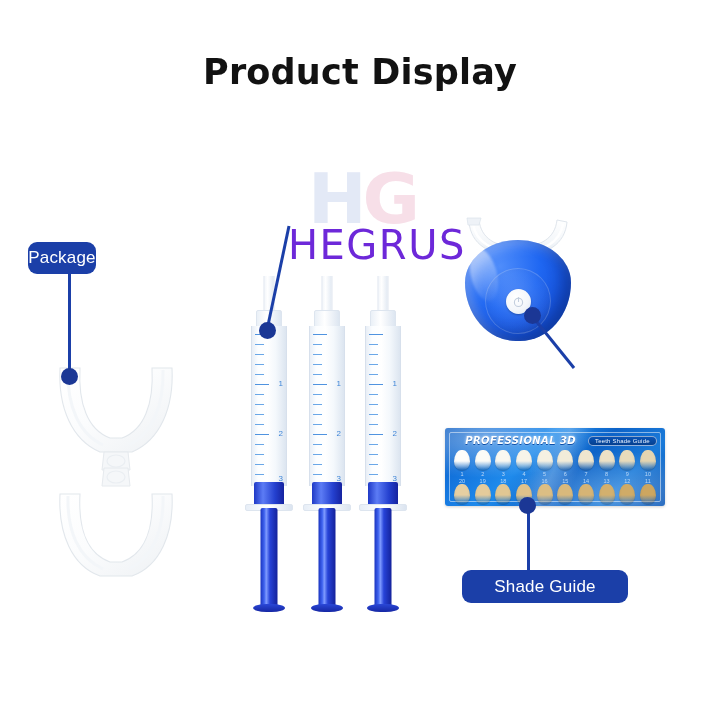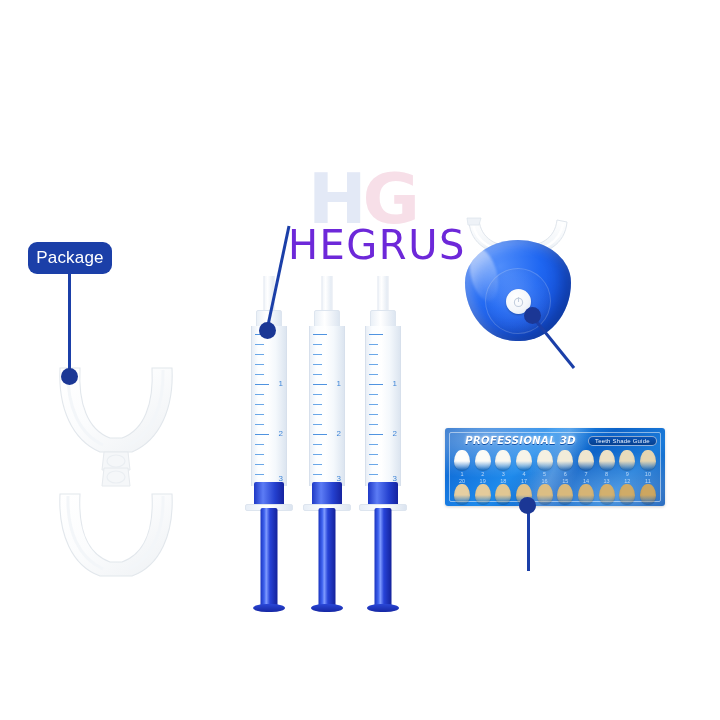--- a/index.html
+++ b/index.html
@@ -36,21 +36,21 @@
     border-radius:9px;display:flex;align-items:center;justify-content:center;
     font-size:17px;font-weight:400;letter-spacing:.2px;
     box-shadow:0 0 0 0 rgba(0,0,0,0);z-index:7;
   }
   .leader{position:absolute;background:#1b3fa8;z-index:6;}
   .leader-diag{position:absolute;z-index:6;}
   .dot{position:absolute;width:17px;height:17px;border-radius:50%;
        background:#1b3795;z-index:8;}
 
   
-  #lbl-package{left:28px;top:242px;width:84px;height:32px;}
+  #lbl-package{left:28px;top:242px;width:68px;height:32px;}
   #lbl-gels{left:252px;top:195px;width:77px;height:32px;}
   #lbl-light{left:521px;top:366px;width:158px;height:33px;}
   #lbl-shade{left:462px;top:570px;width:166px;height:33px;}
 
   #lead-package{left:68px;top:274px;width:3px;height:100px;}
   #lead-shade{left:527px;top:505px;width:3px;height:66px;}
 
   
   .tray{position:absolute;}
   .tray svg{display:block;}
@@ -138,20 +138,21 @@
   #teeth-top{top:22px;}
   #nums-top{top:43px;}
   #nums-bot{top:50px;}
   #teeth-bot{top:56px;}
 </style>
 </head>
 <body>
 
 <div class="stage">
 
+  <div class="title">Product Display</div>
 
   <div class="wm wm-mono">
     <span class="h">H</span><span class="g">G</span>
   </div>
   <div class="wm wm-text">HEGRUS</div>
 
   <div class="tray" style="left:48px;top:360px;width:136px;height:112px;">
     <svg width="136" height="112" viewBox="0 0 136 112">
       <defs>
         <linearGradient id="trayg" x1="0" y1="0" x2="1" y2="1">
@@ -365,16 +366,17 @@
   <svg class="leader-diag" style="left:255px;top:224px;" width="40" height="110" viewBox="0 0 40 110">
     <line x1="34" y1="2" x2="12" y2="106" stroke="#1b3fa8" stroke-width="3"></line>
   </svg>
   <div class="dot" style="left:259px;top:322px;"></div>
 
   <svg class="leader-diag" style="left:528px;top:314px;" width="52" height="56" viewBox="0 0 52 56">
     <line x1="4" y1="2" x2="46" y2="54" stroke="#1b3fa8" stroke-width="3"></line>
   </svg>
   <div class="dot" style="left:524px;top:307px;"></div>
 
+  <div class="label" id="lbl-shade">Shade Guide</div>
   <div class="leader" id="lead-shade"></div>
   <div class="dot shade-dot"></div>
 
 </div>
 
 </body></html>

